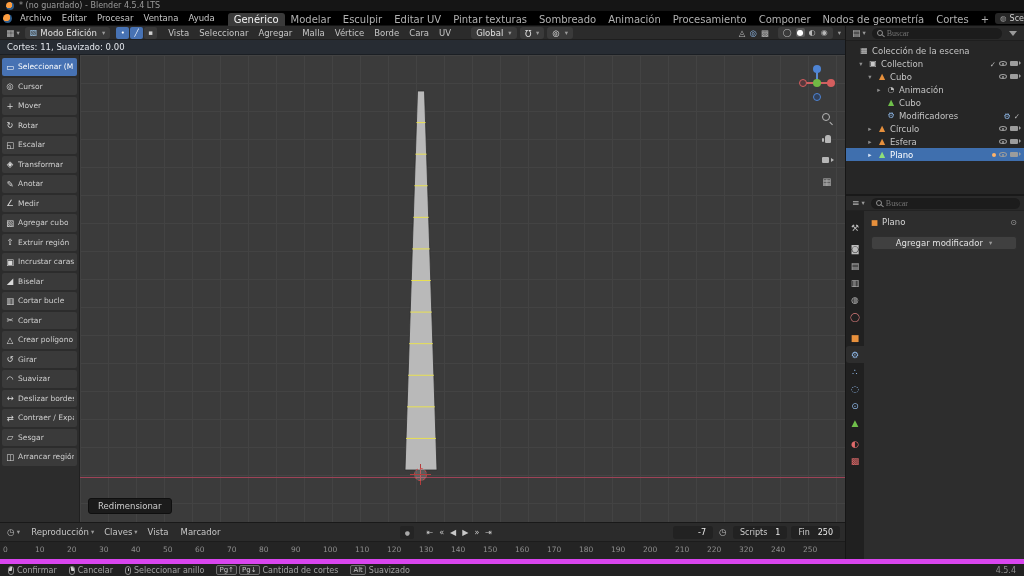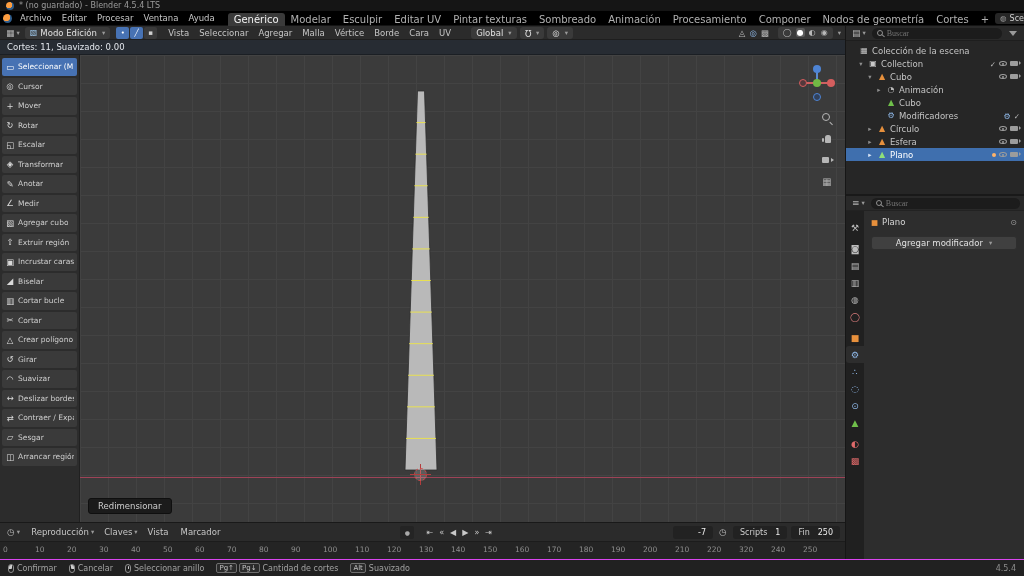--- a/index.html
+++ b/index.html
@@ -161,21 +161,21 @@
   .p-tab.active{background:#2d2d2d;border-radius:3px 0 0 3px}
   .p-content{flex:1;padding:6px 7px}
   .p-breadcrumb{display:flex;align-items:center;gap:4px;font-size:8.5px;color:#d6d6d6}
   .bc-ic{color:#e7903c;font-size:7.5px}
   .pin{color:#9a9a9a;font-size:8px}
   .add-mod-btn{margin-top:9px;height:14px;background:#404040;border:1px solid #2e2e2e;border-radius:3px;
                display:flex;align-items:center;justify-content:center;gap:4px;font-size:8.5px;color:#e0e0e0}
 
   
   .statusbar{position:absolute;left:0;right:0;bottom:0;height:17px;background:#212121;
-             border-top:1px solid #d946ef;display:flex;align-items:center;gap:12px;
+             border-top:5px solid #d946ef;display:flex;align-items:center;gap:12px;
              padding:6px 8px;font-size:8px;color:#a2a2a2}
   .hints{display:flex;align-items:center;gap:12px}
   .hint{display:flex;align-items:center;gap:3px}
   .badges{display:flex;align-items:center;gap:2px}
   .key{border:1px solid #6e6e6e;border-radius:2px;padding:0 2px;font-size:7px;line-height:8.5px;
        color:#c4c4c4;background:#2b2b2b}
   .mouse{width:6px;height:9px;border:1px solid #8d8d8d;border-radius:3px;position:relative;display:inline-block}
   .m-left::before,.m-right::before,.m-middle::before{content:"";position:absolute;background:#cfcfcf}
   .m-left::before{left:0;top:0;width:2.5px;height:4px;border-radius:2px 0 1px 0}
   .m-right::before{right:0;top:0;width:2.5px;height:4px;border-radius:0 2px 0 1px}

